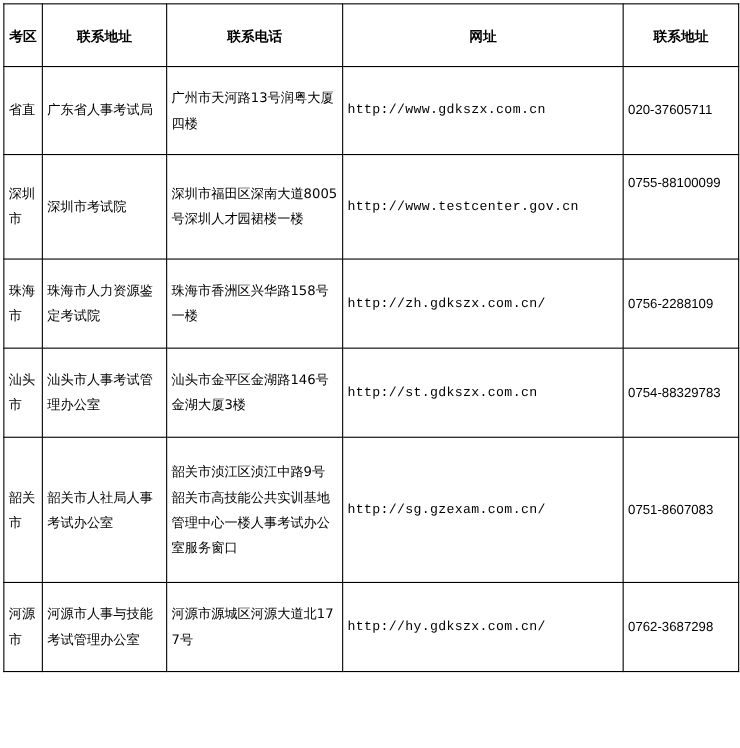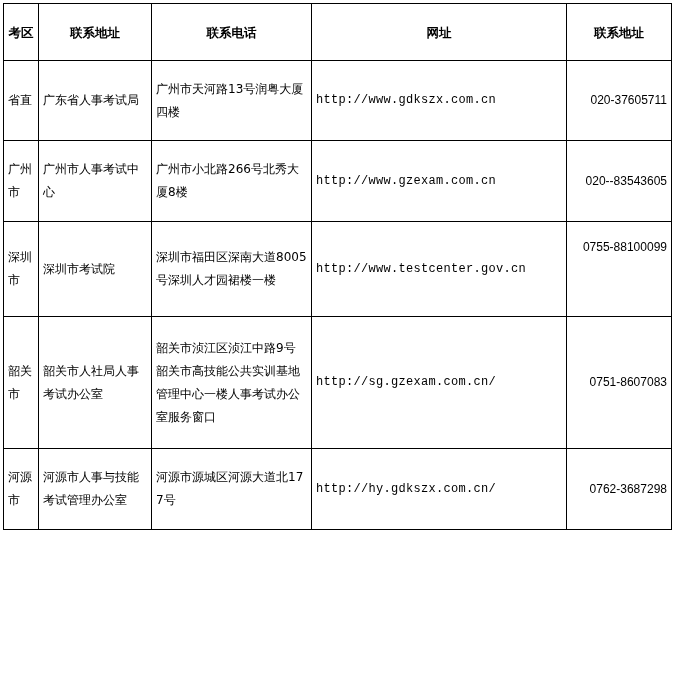--- a/index.html
+++ b/index.html
@@ -24,21 +24,21 @@
       font-size: 12.5px;
       height: 56px;
     }
     col.c-region { width: 35px; }
     col.c-org { width: 113px; }
     col.c-addr { width: 160px; }
     col.c-url { width: 255px; }
     col.c-phone { width: 105px; }
     td.region { text-align: left; padding: 0 2px; }
     td.url { font-family: Liberation Mono, monospace; font-size: 10px; letter-spacing: 0.3px; }
-    td.phone { font-family: "Liberation Sans", sans-serif; font-size: 11.5px; text-align: right; }
+    td.phone { font-family: "Liberation Sans", sans-serif; font-size: 11.5px; }
     td.phone.top { vertical-align: top; padding-top: 14px; }
     tr.r1 td { height: 79px; }
     tr.r2 td { height: 80px; }
     tr.r3 td { height: 80px; }
     tr.r4 td { height: 80px; }
     tr.r5 td { height: 80px; }
     tr.r6 td { height: 131px; }
     tr.r7 td { height: 80px; }
   </style>
 </head>
@@ -62,33 +62,40 @@
     </tr>
   </thead>
   <tbody>
     <tr class="r1">
       <td class="region">省直</td>
       <td>广东省人事考试局</td>
       <td>广州市天河路13号润粤大厦四楼</td>
       <td class="url">http://www.gdkszx.com.cn</td>
       <td class="phone">020-37605711</td>
     </tr>
-    <tr class="r2">
-      <td class="region">广州市</td>
-      <td>广州市人事考试中心</td>
-      <td>广州市小北路266号北秀大厦8楼</td>
-      <td class="url">http://www.gzexam.com.cn</td>
-      <td class="phone">020--83543605</td>
-    </tr>
     <tr class="r3">
       <td class="region">深圳市</td>
       <td>深圳市考试院</td>
       <td>深圳市福田区深南大道8005号深圳人才园裙楼一楼</td>
       <td class="url">http://www.testcenter.gov.cn</td>
       <td class="phone top">0755-88100099</td>
+    </tr>
+    <tr class="r4">
+      <td class="region">珠海市</td>
+      <td>珠海市人力资源鉴定考试院</td>
+      <td>珠海市香洲区兴华路158号一楼</td>
+      <td class="url">http://zh.gdkszx.com.cn/</td>
+      <td class="phone">0756-2288109</td>
+    </tr>
+    <tr class="r5">
+      <td class="region">汕头市</td>
+      <td>汕头市人事考试管理办公室</td>
+      <td>汕头市金平区金湖路146号金湖大厦3楼</td>
+      <td class="url">http://st.gdkszx.com.cn</td>
+      <td class="phone">0754-88329783</td>
     </tr>
     <tr class="r6">
       <td class="region">韶关市</td>
       <td>韶关市人社局人事考试办公室</td>
       <td>韶关市浈江区浈江中路9号韶关市高技能公共实训基地管理中心一楼人事考试办公室服务窗口</td>
       <td class="url">http://sg.gzexam.com.cn/</td>
       <td class="phone">0751-8607083</td>
     </tr>
     <tr class="r7">
       <td class="region">河源市</td>

